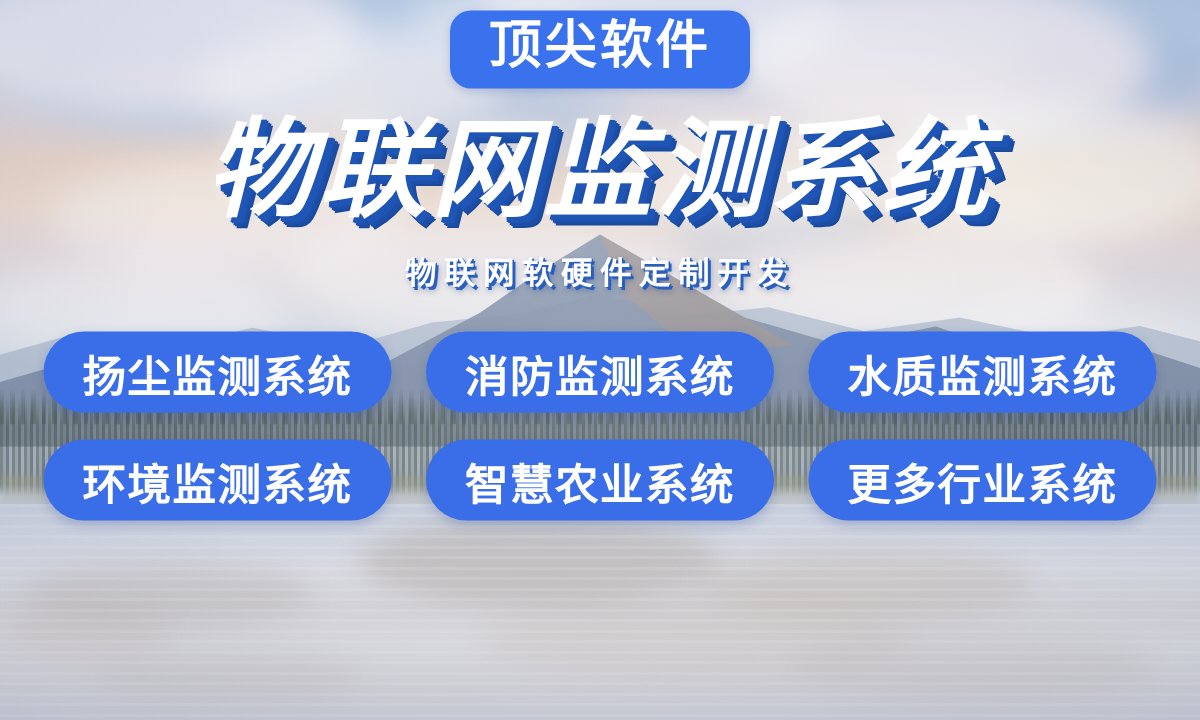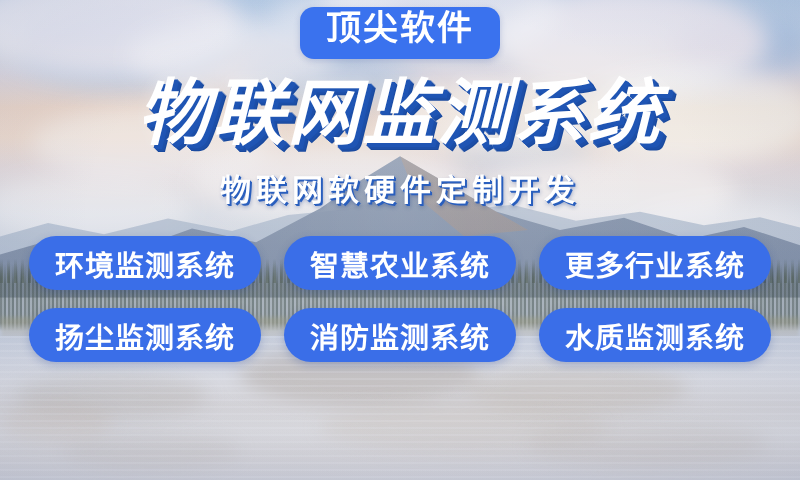--- a/index.html
+++ b/index.html
@@ -174,21 +174,21 @@
   
   .badge {
     margin-top:7px;
     background:#3a72ee;
     color:#ffffff;
     border-radius:14px;
     padding:6px 26px 9px;
     font-size:35px; font-weight:bold;
     letter-spacing:2px; line-height:1.05;
     white-space:nowrap;
-    font-family:Liberation Mono, monospace;
+    font-family:Liberation Serif, serif;
     box-shadow:0 2px 6px rgba(40,70,150,.22);
   }
 
   
   .title {
     margin-top:18px;
     font-size:72px;
     font-weight:bold;
     font-style:italic;
     color:#ffffff;
@@ -201,21 +201,21 @@
        4px 4px 0 #1f55b4,
        5px 5px 0 #1d4fa8,
        6px 6px 0 #1d4fa8,
        7px 7px 0 #1a4a9e,
        0 0 16px rgba(255,255,255,.30);
   }
 
   
   .subtitle {
     margin-top:16px;
-    font-size:31px;
+    font-size:21px;
     font-weight:bold;
     color:#ffffff;
     letter-spacing:5px;
     white-space:nowrap;
     font-family:"DejaVu Sans","Liberation Sans",sans-serif;
     text-shadow:
       1px 1px 0 #2a5fbe,
       2px 2px 0 #2a5fbe,
       2px 3px 4px rgba(25,60,140,.45);
   }
@@ -296,26 +296,26 @@
 
     <div class="badge">顶尖软件</div>
 
     <div class="title">物联网监测系统</div>
 
     <div class="subtitle">物联网软硬件定制开发</div>
 
     <div class="pill-grid">
 
       <div class="pill-row">
+        <div class="pill">扬尘监测系统</div>
+        <div class="pill">消防监测系统</div>
+        <div class="pill">水质监测系统</div>
+      </div>
+
+      <div class="pill-row">
         <div class="pill">环境监测系统</div>
         <div class="pill">智慧农业系统</div>
         <div class="pill">更多行业系统</div>
       </div>
 
-      <div class="pill-row">
-        <div class="pill">扬尘监测系统</div>
-        <div class="pill">消防监测系统</div>
-        <div class="pill">水质监测系统</div>
-      </div>
-
     </div>
   </div>
 </div>
 
 </body></html>

